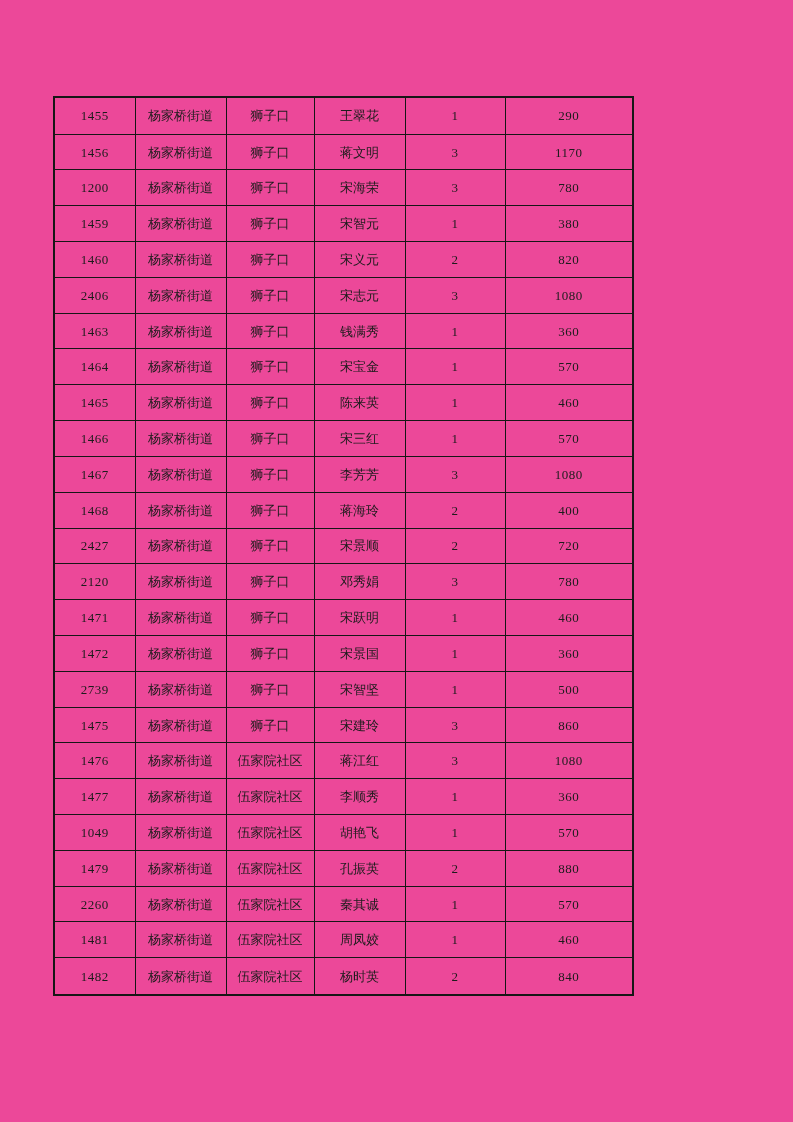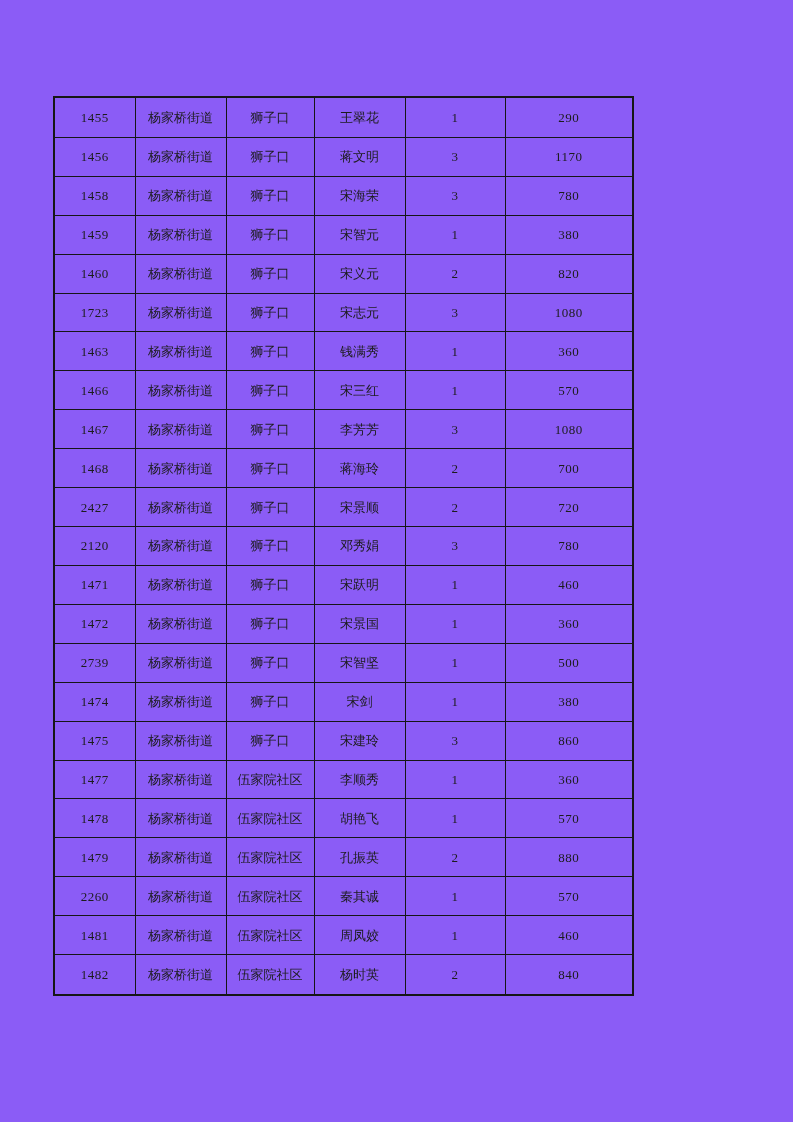--- a/index.html
+++ b/index.html
@@ -6,21 +6,21 @@
   html, body {
     width: 793px;
     height: 1122px;
     background: #ffffff;
     font-family: "Liberation Serif", "DejaVu Serif", serif;
   }
   .page {
     position: relative;
     width: 793px;
     height: 1122px;
-    background: #8b5cf6;
+    background: #ec4899;
     overflow: hidden;
   }
   table.data-table {
     position: absolute;
     left: 53px;
     top: 96px;
     width: 579px;
     height: 900px;
     border-collapse: collapse;
     table-layout: fixed;
@@ -67,21 +67,21 @@
         </tr>
         <tr data-name="table-row">
           <td data-name="cell-serial-number">1456</td>
           <td data-name="cell-street">杨家桥街道</td>
           <td data-name="cell-community">狮子口</td>
           <td data-name="cell-name">蒋文明</td>
           <td data-name="cell-person-count">3</td>
           <td data-name="cell-amount">1170</td>
         </tr>
         <tr data-name="table-row">
-          <td data-name="cell-serial-number">1458</td>
+          <td data-name="cell-serial-number">1200</td>
           <td data-name="cell-street">杨家桥街道</td>
           <td data-name="cell-community">狮子口</td>
           <td data-name="cell-name">宋海荣</td>
           <td data-name="cell-person-count">3</td>
           <td data-name="cell-amount">780</td>
         </tr>
         <tr data-name="table-row">
           <td data-name="cell-serial-number">1459</td>
           <td data-name="cell-street">杨家桥街道</td>
           <td data-name="cell-community">狮子口</td>
@@ -91,36 +91,52 @@
         </tr>
         <tr data-name="table-row">
           <td data-name="cell-serial-number">1460</td>
           <td data-name="cell-street">杨家桥街道</td>
           <td data-name="cell-community">狮子口</td>
           <td data-name="cell-name">宋义元</td>
           <td data-name="cell-person-count">2</td>
           <td data-name="cell-amount">820</td>
         </tr>
         <tr data-name="table-row">
-          <td data-name="cell-serial-number">1723</td>
+          <td data-name="cell-serial-number">2406</td>
           <td data-name="cell-street">杨家桥街道</td>
           <td data-name="cell-community">狮子口</td>
           <td data-name="cell-name">宋志元</td>
           <td data-name="cell-person-count">3</td>
           <td data-name="cell-amount">1080</td>
         </tr>
         <tr data-name="table-row">
           <td data-name="cell-serial-number">1463</td>
           <td data-name="cell-street">杨家桥街道</td>
           <td data-name="cell-community">狮子口</td>
           <td data-name="cell-name">钱满秀</td>
           <td data-name="cell-person-count">1</td>
           <td data-name="cell-amount">360</td>
         </tr>
         <tr data-name="table-row">
+          <td data-name="cell-serial-number">1464</td>
+          <td data-name="cell-street">杨家桥街道</td>
+          <td data-name="cell-community">狮子口</td>
+          <td data-name="cell-name">宋宝金</td>
+          <td data-name="cell-person-count">1</td>
+          <td data-name="cell-amount">570</td>
+        </tr>
+        <tr data-name="table-row">
+          <td data-name="cell-serial-number">1465</td>
+          <td data-name="cell-street">杨家桥街道</td>
+          <td data-name="cell-community">狮子口</td>
+          <td data-name="cell-name">陈来英</td>
+          <td data-name="cell-person-count">1</td>
+          <td data-name="cell-amount">460</td>
+        </tr>
+        <tr data-name="table-row">
           <td data-name="cell-serial-number">1466</td>
           <td data-name="cell-street">杨家桥街道</td>
           <td data-name="cell-community">狮子口</td>
           <td data-name="cell-name">宋三红</td>
           <td data-name="cell-person-count">1</td>
           <td data-name="cell-amount">570</td>
         </tr>
         <tr data-name="table-row">
           <td data-name="cell-serial-number">1467</td>
           <td data-name="cell-street">杨家桥街道</td>
@@ -128,21 +144,21 @@
           <td data-name="cell-name">李芳芳</td>
           <td data-name="cell-person-count">3</td>
           <td data-name="cell-amount">1080</td>
         </tr>
         <tr data-name="table-row">
           <td data-name="cell-serial-number">1468</td>
           <td data-name="cell-street">杨家桥街道</td>
           <td data-name="cell-community">狮子口</td>
           <td data-name="cell-name">蒋海玲</td>
           <td data-name="cell-person-count">2</td>
-          <td data-name="cell-amount">700</td>
+          <td data-name="cell-amount">400</td>
         </tr>
         <tr data-name="table-row">
           <td data-name="cell-serial-number">2427</td>
           <td data-name="cell-street">杨家桥街道</td>
           <td data-name="cell-community">狮子口</td>
           <td data-name="cell-name">宋景顺</td>
           <td data-name="cell-person-count">2</td>
           <td data-name="cell-amount">720</td>
         </tr>
         <tr data-name="table-row">
@@ -171,45 +187,45 @@
         </tr>
         <tr data-name="table-row">
           <td data-name="cell-serial-number">2739</td>
           <td data-name="cell-street">杨家桥街道</td>
           <td data-name="cell-community">狮子口</td>
           <td data-name="cell-name">宋智坚</td>
           <td data-name="cell-person-count">1</td>
           <td data-name="cell-amount">500</td>
         </tr>
         <tr data-name="table-row">
-          <td data-name="cell-serial-number">1474</td>
-          <td data-name="cell-street">杨家桥街道</td>
-          <td data-name="cell-community">狮子口</td>
-          <td data-name="cell-name">宋剑</td>
-          <td data-name="cell-person-count">1</td>
-          <td data-name="cell-amount">380</td>
-        </tr>
-        <tr data-name="table-row">
           <td data-name="cell-serial-number">1475</td>
           <td data-name="cell-street">杨家桥街道</td>
           <td data-name="cell-community">狮子口</td>
           <td data-name="cell-name">宋建玲</td>
           <td data-name="cell-person-count">3</td>
           <td data-name="cell-amount">860</td>
         </tr>
         <tr data-name="table-row">
+          <td data-name="cell-serial-number">1476</td>
+          <td data-name="cell-street">杨家桥街道</td>
+          <td data-name="cell-community">伍家院社区</td>
+          <td data-name="cell-name">蒋江红</td>
+          <td data-name="cell-person-count">3</td>
+          <td data-name="cell-amount">1080</td>
+        </tr>
+        <tr data-name="table-row">
           <td data-name="cell-serial-number">1477</td>
           <td data-name="cell-street">杨家桥街道</td>
           <td data-name="cell-community">伍家院社区</td>
           <td data-name="cell-name">李顺秀</td>
           <td data-name="cell-person-count">1</td>
           <td data-name="cell-amount">360</td>
         </tr>
         <tr data-name="table-row">
-          <td data-name="cell-serial-number">1478</td>
+          <td data-name="cell-serial-number">1049</td>
           <td data-name="cell-street">杨家桥街道</td>
           <td data-name="cell-community">伍家院社区</td>
           <td data-name="cell-name">胡艳飞</td>
           <td data-name="cell-person-count">1</td>
           <td data-name="cell-amount">570</td>
         </tr>
         <tr data-name="table-row">
           <td data-name="cell-serial-number">1479</td>
           <td data-name="cell-street">杨家桥街道</td>
           <td data-name="cell-community">伍家院社区</td>

